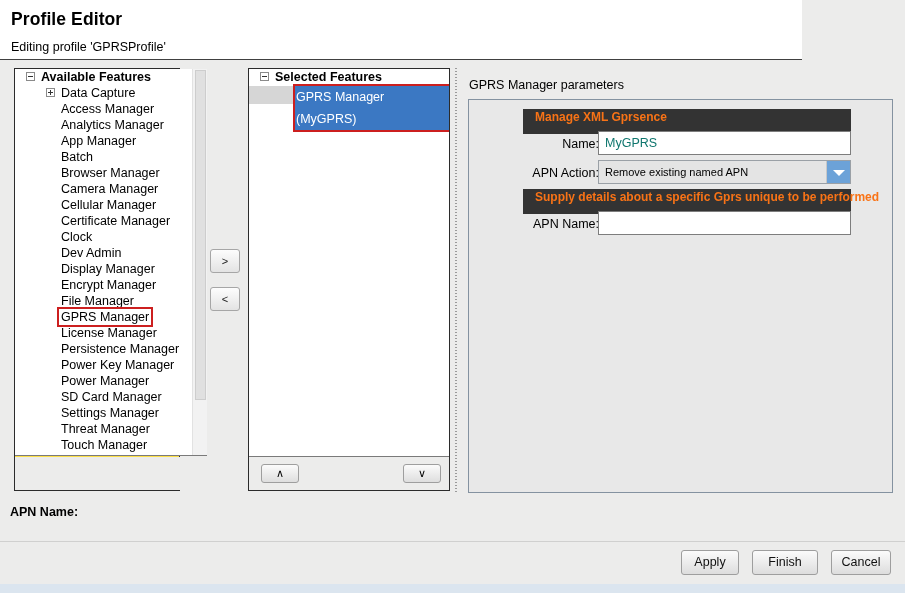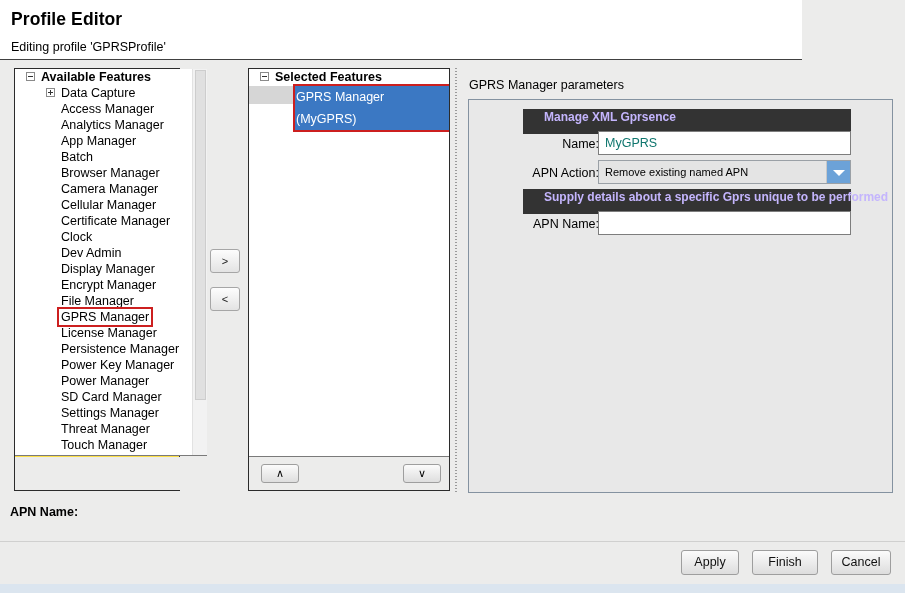--- a/index.html
+++ b/index.html
@@ -233,24 +233,24 @@
     width: 425px; height: 394px;
     background: #e8e8e8;
     border: 1px solid #8492a0;
     box-sizing: border-box;
   }
   .section-header {
     position: absolute;
     height: 25px;
     line-height: 17px;
     background: #333333;
-    color: #c4b5fd;
+    color: #f97316;
     font-size: 12px;
     font-weight: bold;
-    padding-left: 21px;
+    padding-left: 12px;
     box-sizing: border-box;
     white-space: nowrap;
   }
   #sec-manage { left: 54px; top: 9px; width: 328px; }
   #sec-supply { left: 54px; top: 89px; width: 328px; }
 
   .field-label {
     position: absolute;
     font-size: 12.5px;
     text-align: right;

